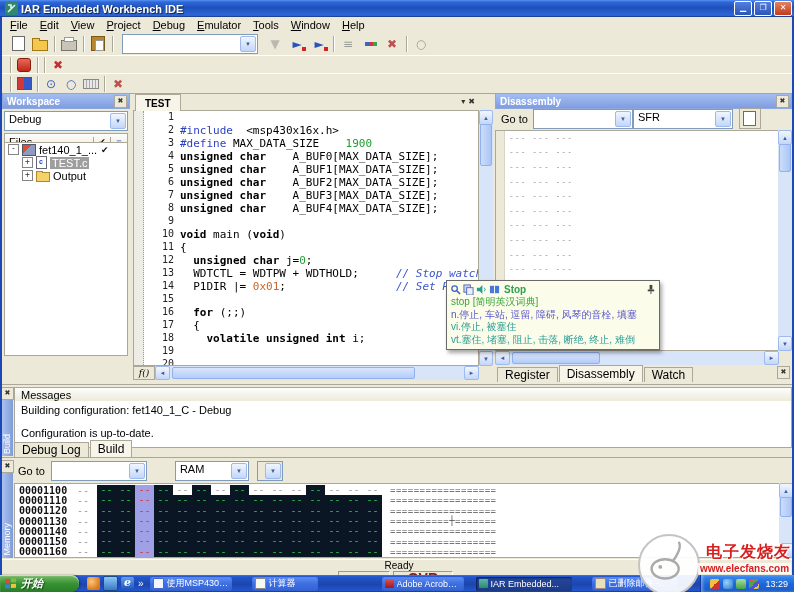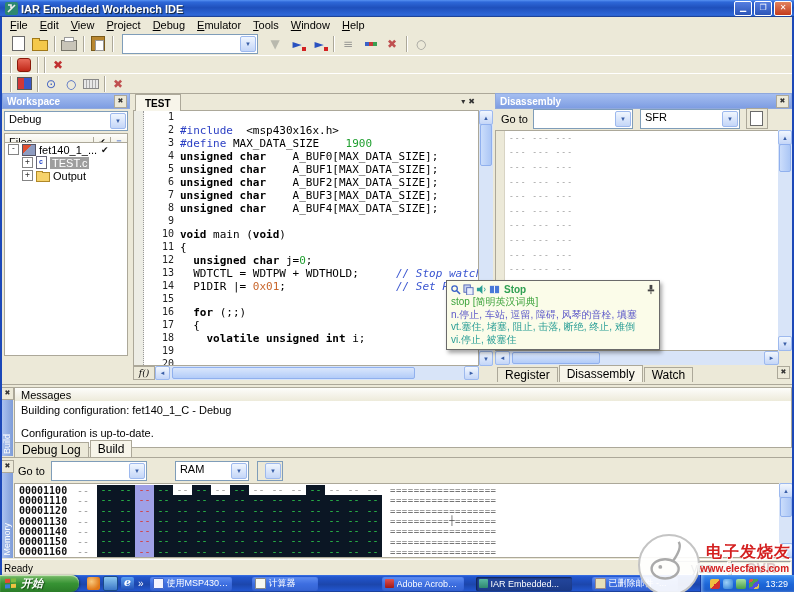--- a/index.html
+++ b/index.html
@@ -148,21 +148,21 @@
   .mrow{display:flex;align-items:center;height:10.3px;font:10px "DejaVu Sans Mono",monospace;}
   .maddr{width:50px;margin-left:4px;font-weight:bold;color:#111;flex:none;}
   .mgap{width:14px;margin-left:8px;color:#9A9A9A;flex:none;}
   .mcells{display:flex;margin-left:6px;height:100%;flex:none;}
   .mc{width:19px;height:100%;text-align:center;line-height:10.3px;flex:none;}
   .mc-g{background:#0B1624;color:#2BC24B;}
   .mc-r{background:#9FA0E6;color:#D23B3B;}
   .mc-w{background:#fff;color:#A0A0A0;}
   .mascii{margin-left:8px;color:#4A4A4A;font-size:9px;letter-spacing:.5px;}
   
-  .status{position:absolute;left:0;top:559px;right:0;height:16px;background:#ECE9D8;border-top:1px solid #fff;display:flex;align-items:center;font-size:10px;}
+  .status{position:absolute;left:0;top:559px;right:0;height:16px;background:#ECE9D8;border-top:1px solid #fff;display:flex;align-items:center;font-size:10px;flex-direction:column;}
   .status .left{margin-left:4px;flex:1;}
   .sfield{border:1px solid;border-color:#999 #fff #fff #999;padding:0 14px;margin-right:3px;height:12px;line-height:12px;font-size:14px;color:#333;}
   .sfield.ovr{color:#7A2020;font-weight:bold;}
   
   .taskbar{position:absolute;left:0;top:575px;right:0;height:17px;display:flex;align-items:center;
     background:linear-gradient(180deg,#3C74E8 0%,#2256CE 10%,#1C46AC 55%,#2256CE 92%,#16347F 100%);}
   .start{height:17px;width:74px;flex:none;display:flex;align-items:center;padding-left:5px;border-radius:0 8px 8px 0;
     background:linear-gradient(180deg,#7CBE6C,#379334 50%,#2A7D28);box-shadow:inset 0 1px 1px #CFE8C0,1px 0 2px rgba(0,0,0,.4);
     color:#fff;font-weight:bold;font-style:italic;font-size:11px;text-shadow:1px 1px 1px #1A4A18;}
   .winflag{width:12px;height:12px;margin-right:4px;flex:none;}
@@ -436,21 +436,21 @@
       <span>Disassembly</span>
       <span class="sp"></span>
       <span class="xclose">✖</span>
     </div>
     <div class="dis-toolbar">
       <span class="lbl">Go to</span>
       <span class="combo" style="width:78px;flex:none;">
         <span></span>
         <span class="cbtn">▼</span>
       </span>
-      <span class="combo" style="width:78px;flex:none;margin-left:7px;">
+      <span class="combo" style="width:78px;flex:none;">
         <span>SFR</span>
         <span class="cbtn">▼</span>
       </span>
       <span class="pgbtn">
           <span class="k-page"></span>
         </span>
     </div>
     <div class="dis-body" id="disasm-rows">
         <div class="drow">--- --- ---</div>
         <div class="drow">--- --- ---</div>
@@ -509,22 +509,22 @@
       <span class="dict-title">Stop</span>
       <svg class="dict-ic" style="margin-right:0" viewBox="0 0 12 12">
           <rect x="5" y="1" width="3" height="5" fill="#444"></rect>
           <rect x="3" y="6" width="7" height="2" fill="#444"></rect>
           <line x1="6.5" y1="8" x2="6.5" y2="11" stroke="#444"></line>
         </svg>
     </div>
     <div id="dict-lines">
         <div class="dict-line" style="color: rgb(58, 162, 58);">stop [简明英汉词典]</div>
         <div class="dict-line" style="color: rgb(91, 87, 200);">n.停止, 车站, 逗留, 障碍, 风琴的音栓, 填塞</div>
+        <div class="dict-line" style="color: rgb(42, 158, 150);">vi.停止, 被塞住</div>
         <div class="dict-line" style="color: rgb(42, 158, 150);">vt.塞住, 堵塞, 阻止, 击落, 断绝, 终止, 难倒</div>
-        <div class="dict-line" style="color: rgb(42, 158, 150);">vi.停止, 被塞住</div>
       </div>
   </div>
 
   <div class="msg">
     <span class="xclose panel-close">✖</span>
     <div class="strip">
         <span>Build</span>
       </div>
     <div class="msg-header">
       <span>Messages</span>

